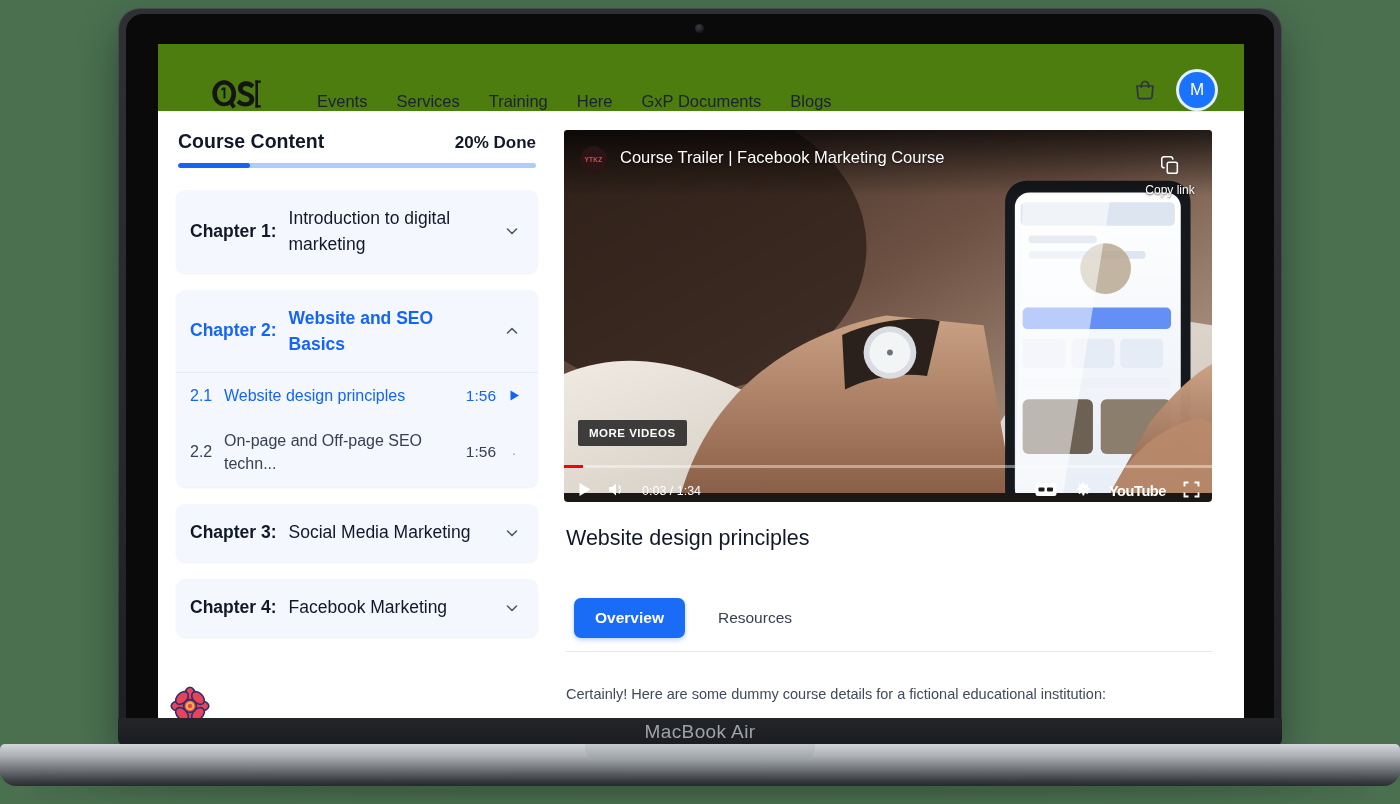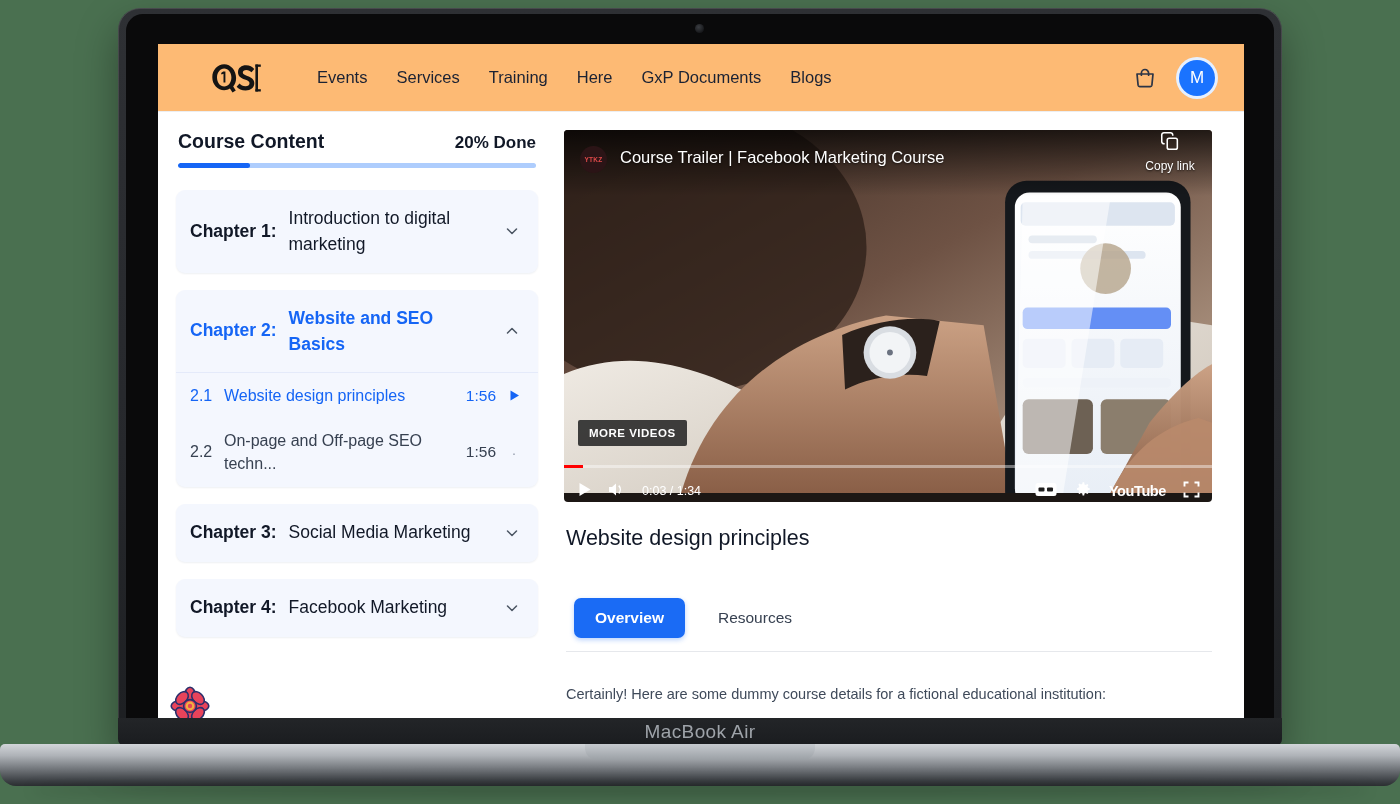--- a/index.html
+++ b/index.html
@@ -58,22 +58,22 @@
   }
 
   
   .screen{
     position:absolute;left:158px;top:44px;width:1086px;height:674px;
     background:#ffffff;overflow:hidden;
   }
 
   
   .topnav{
-    height:68px;display:flex;align-items:center;
-    border-bottom:1px solid #eceef1;background:#fdba74;
+    height:68px;display:flex;align-items:flex-end;
+    border-bottom:1px solid #eceef1;background:#4d7c0f;
     padding:0 26px 0 50px;box-sizing:border-box;
   }
   .brand{width:56px;height:34px;display:flex;align-items:center;justify-content:center;}
   .nav-links{display:flex;align-items:center;gap:29px;margin-left:53px;}
   .nav-links a{
     color:#1b2233;font-size:16.5px;text-decoration:none;font-weight:500;
     white-space:nowrap;
   }
   .nav-right{margin-left:auto;display:flex;align-items:center;gap:16px;}
   .cart-btn{width:30px;height:30px;display:flex;align-items:center;justify-content:center;}
@@ -149,21 +149,21 @@
   .chan-av{
     width:27px;height:27px;border-radius:50%;background:#2b1416;flex:0 0 27px;
     display:flex;align-items:center;justify-content:center;margin-top:2px;
   }
   .chan-av b{color:#e04a4a;font-size:6.5px;letter-spacing:.3px;}
   .vid-title{
     color:#fff;font-size:16.5px;font-weight:500;margin-left:13px;margin-top:4px;
     text-shadow:0 1px 2px rgba(0,0,0,.6);
   }
   .copy-link{
-    position:absolute;right:12px;top:0;text-align:center;width:60px;
+    position:absolute;right:12px;top:24px;text-align:center;width:60px;
   }
   .copy-link .cl-label{
     color:#fff;font-size:12px;margin-top:3px;text-shadow:0 1px 2px rgba(0,0,0,.7);
   }
   .more-videos{
     position:absolute;left:14px;bottom:56px;background:rgba(38,38,38,.88);
     color:#fff;font-size:11.5px;font-weight:700;letter-spacing:.5px;
     padding:7px 11px;border-radius:2px;
   }
   .scrub{

